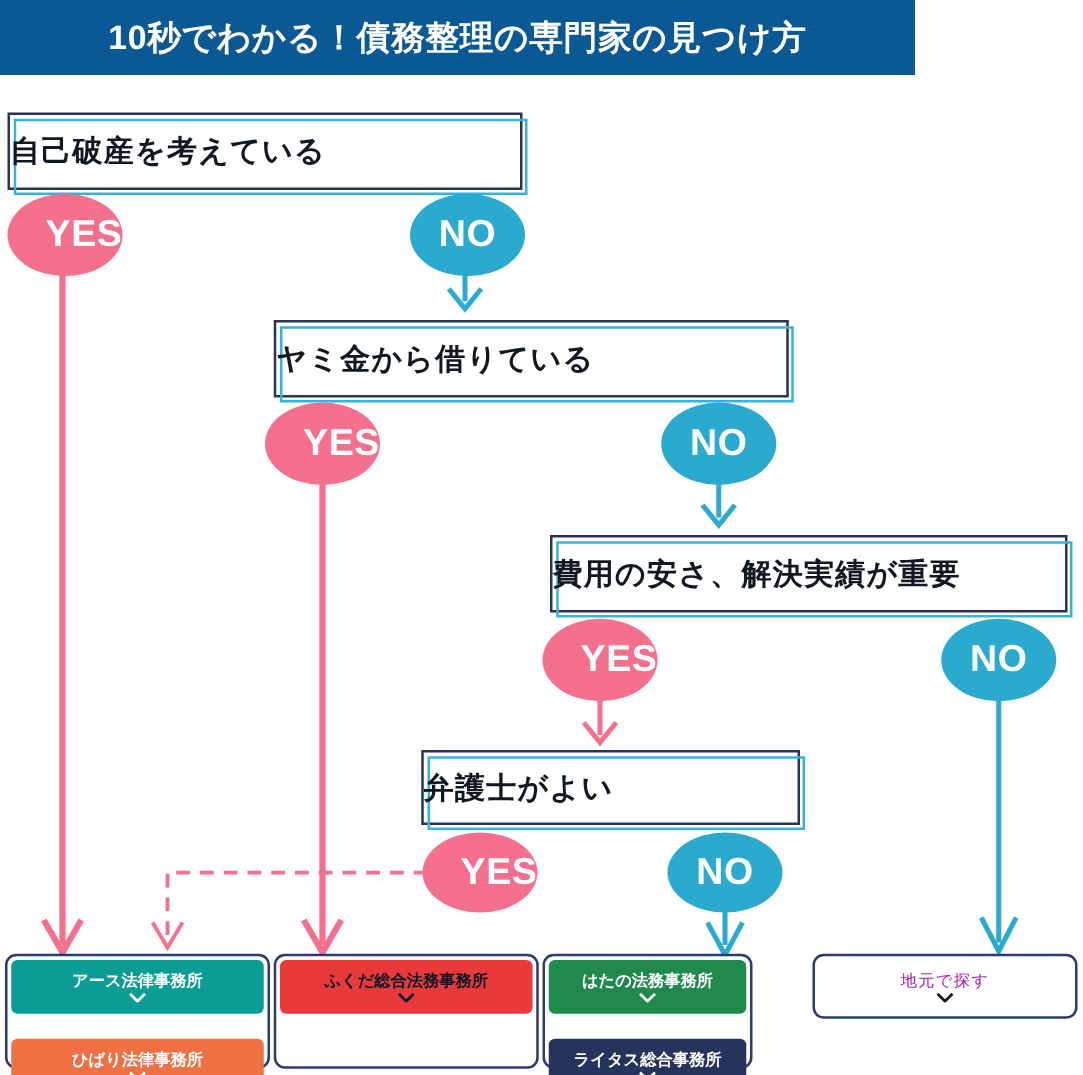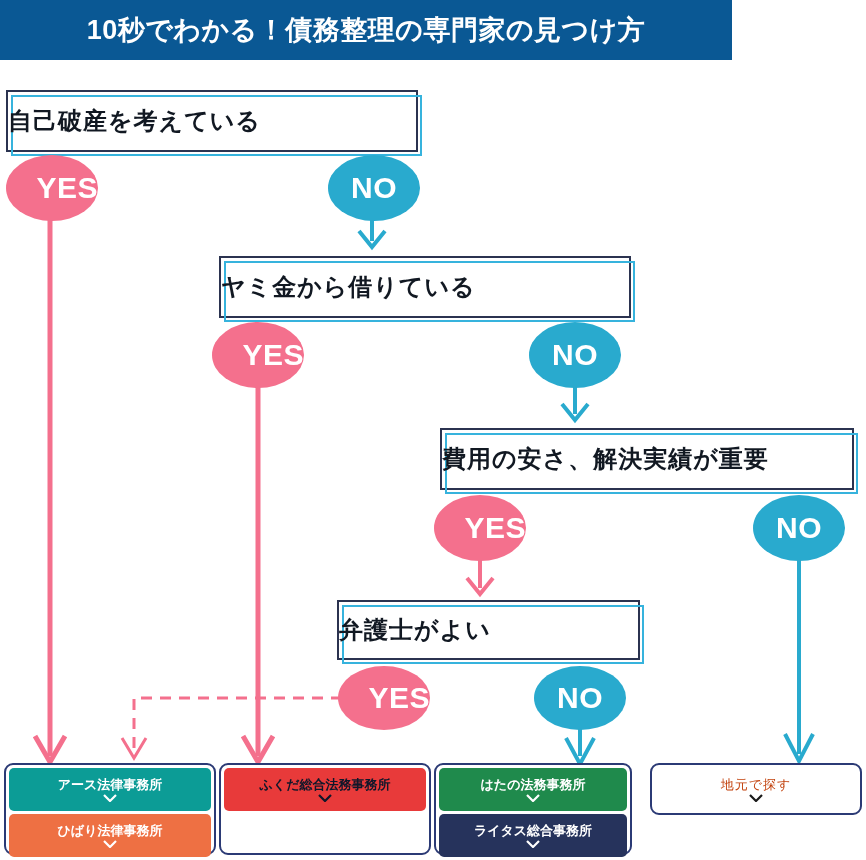--- a/index.html
+++ b/index.html
@@ -100,35 +100,35 @@
   .result-btn {
     box-sizing: border-box;
     width: 100%;
     height: 43px;
     border-radius: 5px;
     display: flex;
     flex-direction: column;
     align-items: center;
     justify-content: center;
     gap: 1px;
-    margin-bottom: 3px;
+    margin-bottom: 20px;
   }
   .result-btn:last-child { margin-bottom: 0; }
   .result-label {
     font-size: 13px;
     font-weight: bold;
     line-height: 1;
     white-space: nowrap;
   }
   .chev {
     line-height: 1;
     margin-top: 2px;
   }
   .chev svg { display:block; }
-  .result-btn.plain .result-label { font-weight: normal; color: #c2410c; letter-spacing: 1px; }
+  .result-btn.plain .result-label { font-weight: normal; color: #a21caf; letter-spacing: 1px; }
   .result-btn.plain { height: 58px; background: #ffffff; }
 </style>
 </head>
 <body>
 
 <div id="stage">
 
   <div class="header-banner" style="background: rgb(10, 88, 148);">
     <div class="header-title" style="color: rgb(255, 255, 255);">10秒でわかる！債務整理の専門家の見つけ方</div>
   </div>
@@ -260,21 +260,21 @@
     <div class="result-btn" id="rb-1-1" style="background: rgb(232, 58, 58); color: #0f172a;">
       <span class="result-label">ふくだ総合法務事務所</span>
       <span class="chev">
         <svg width="14" height="8" viewBox="0 0 14 8">
             <polyline points="1,1 7,7 13,1" fill="none" stroke="currentColor" stroke-width="2.2"></polyline>
           </svg>
       </span>
     </div>
   </div>
 
-  <div class="result-col" style="left:434px; top:763px; width:198px; height:92px;">
+  <div class="result-col" style="left:434px; top:763px; width:168px; height:92px;">
     <div class="result-btn" id="rb-2-0" style="background: rgb(31, 138, 76); color: rgb(255, 255, 255);">
       <span class="result-label">はたの法務事務所</span>
       <span class="chev">
         <svg width="14" height="8" viewBox="0 0 14 8">
             <polyline points="1,1 7,7 13,1" fill="none" stroke="currentColor" stroke-width="2.2"></polyline>
           </svg>
       </span>
     </div>
     <div class="result-btn" id="rb-2-1" style="background: rgb(38, 51, 92); color: rgb(255, 255, 255);">
       <span class="result-label">ライタス総合事務所</span>

